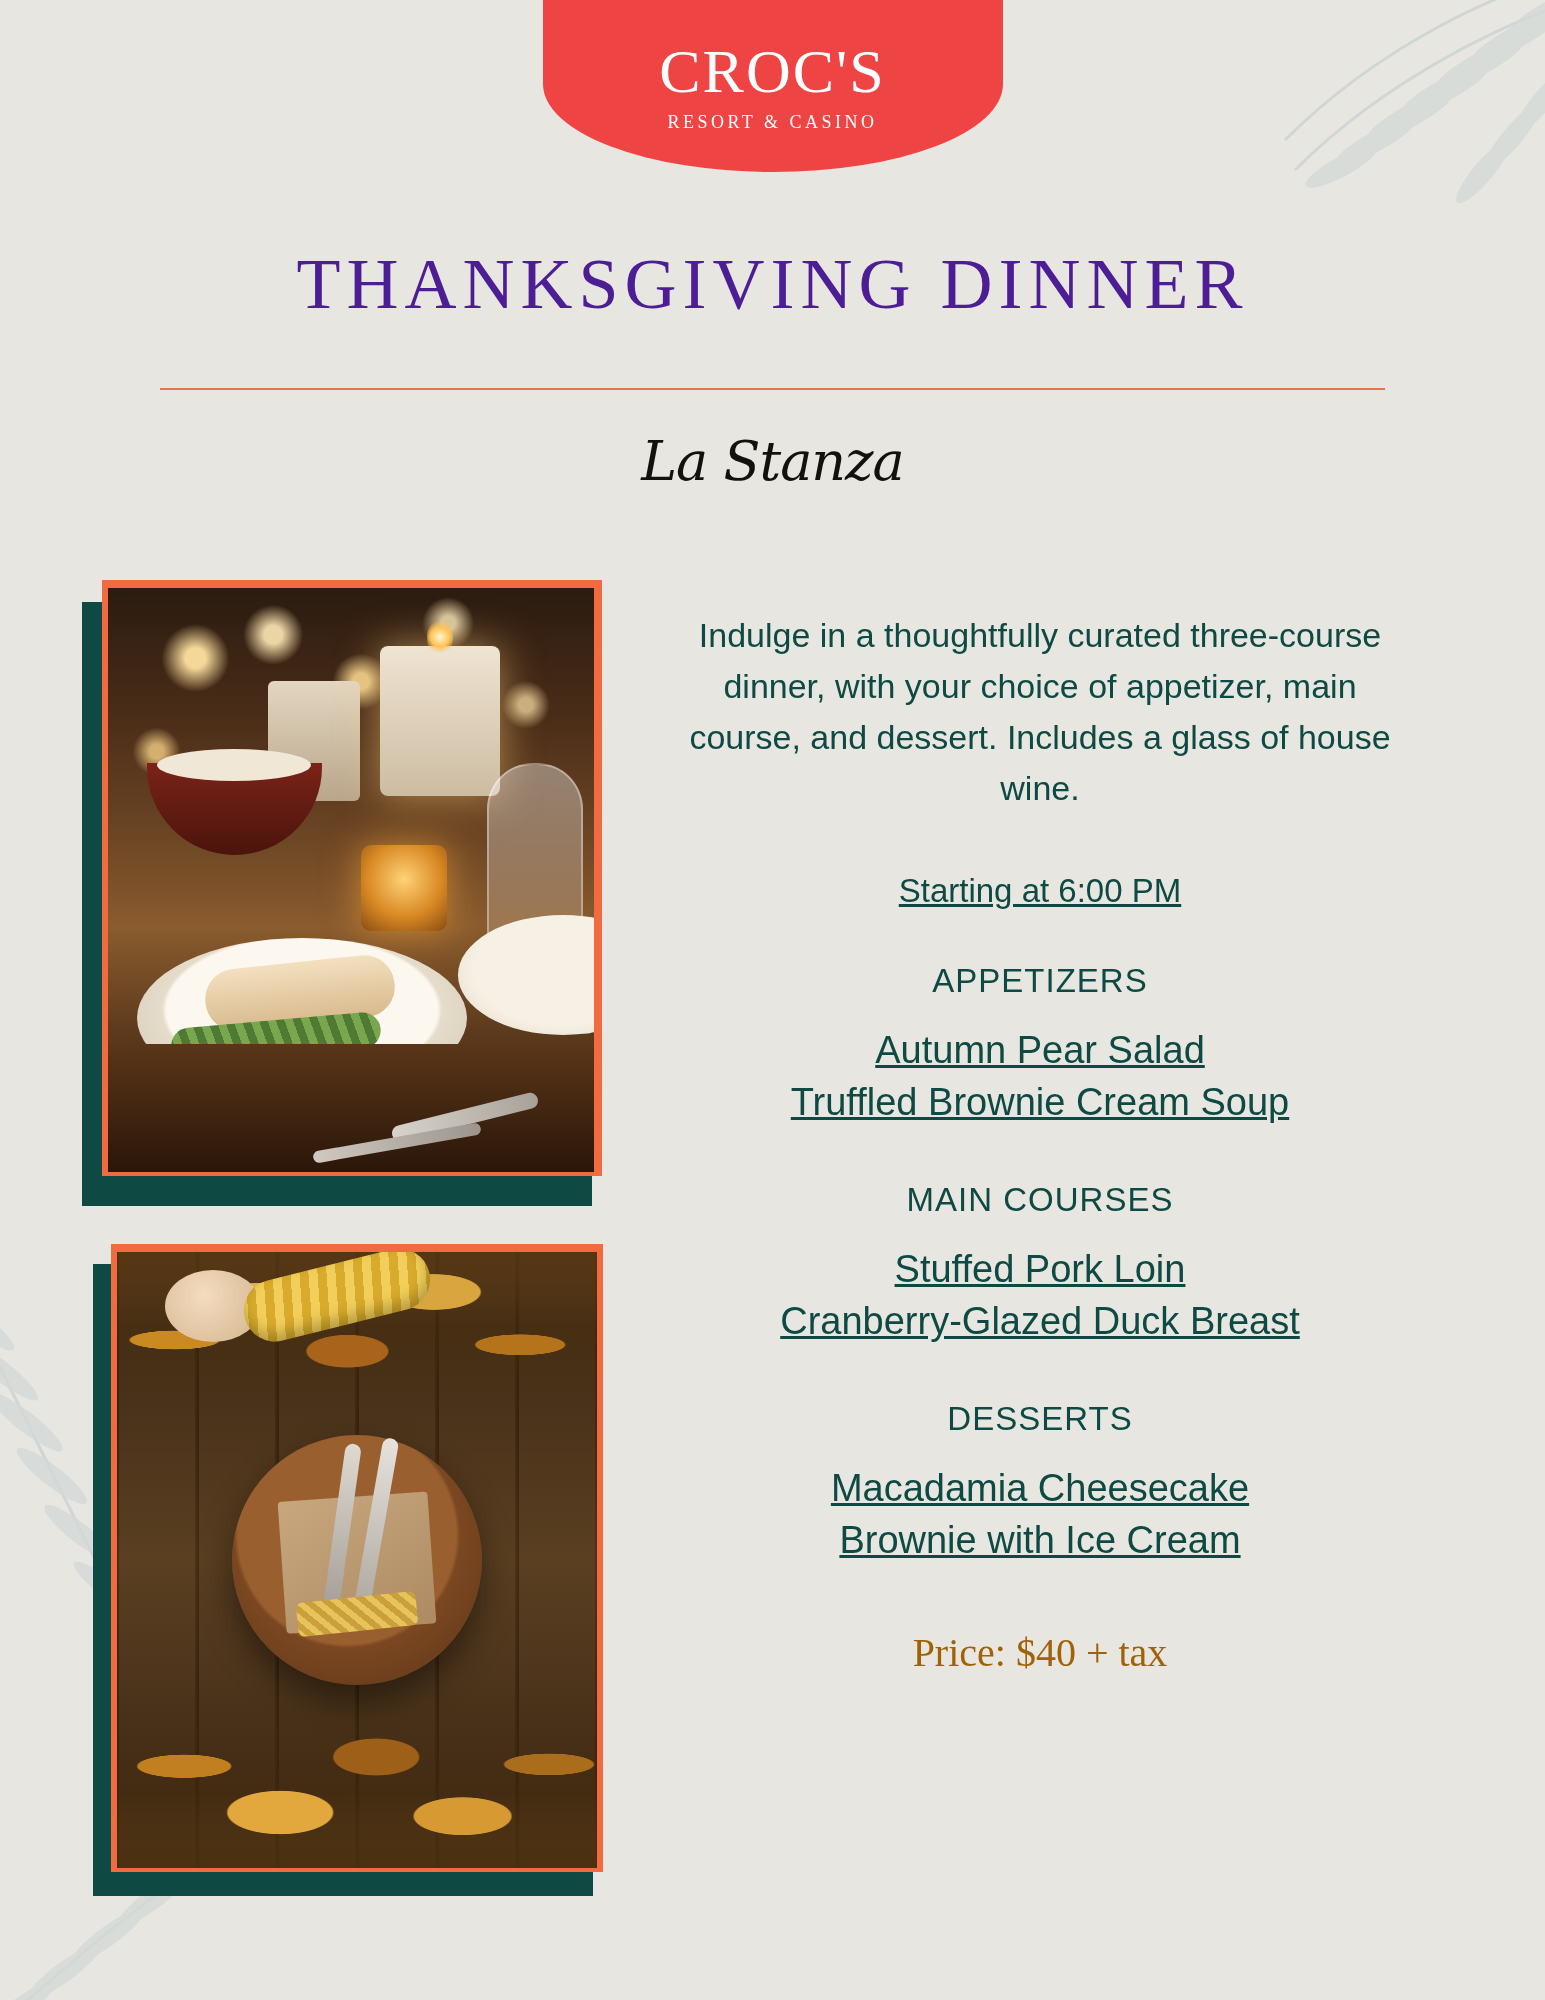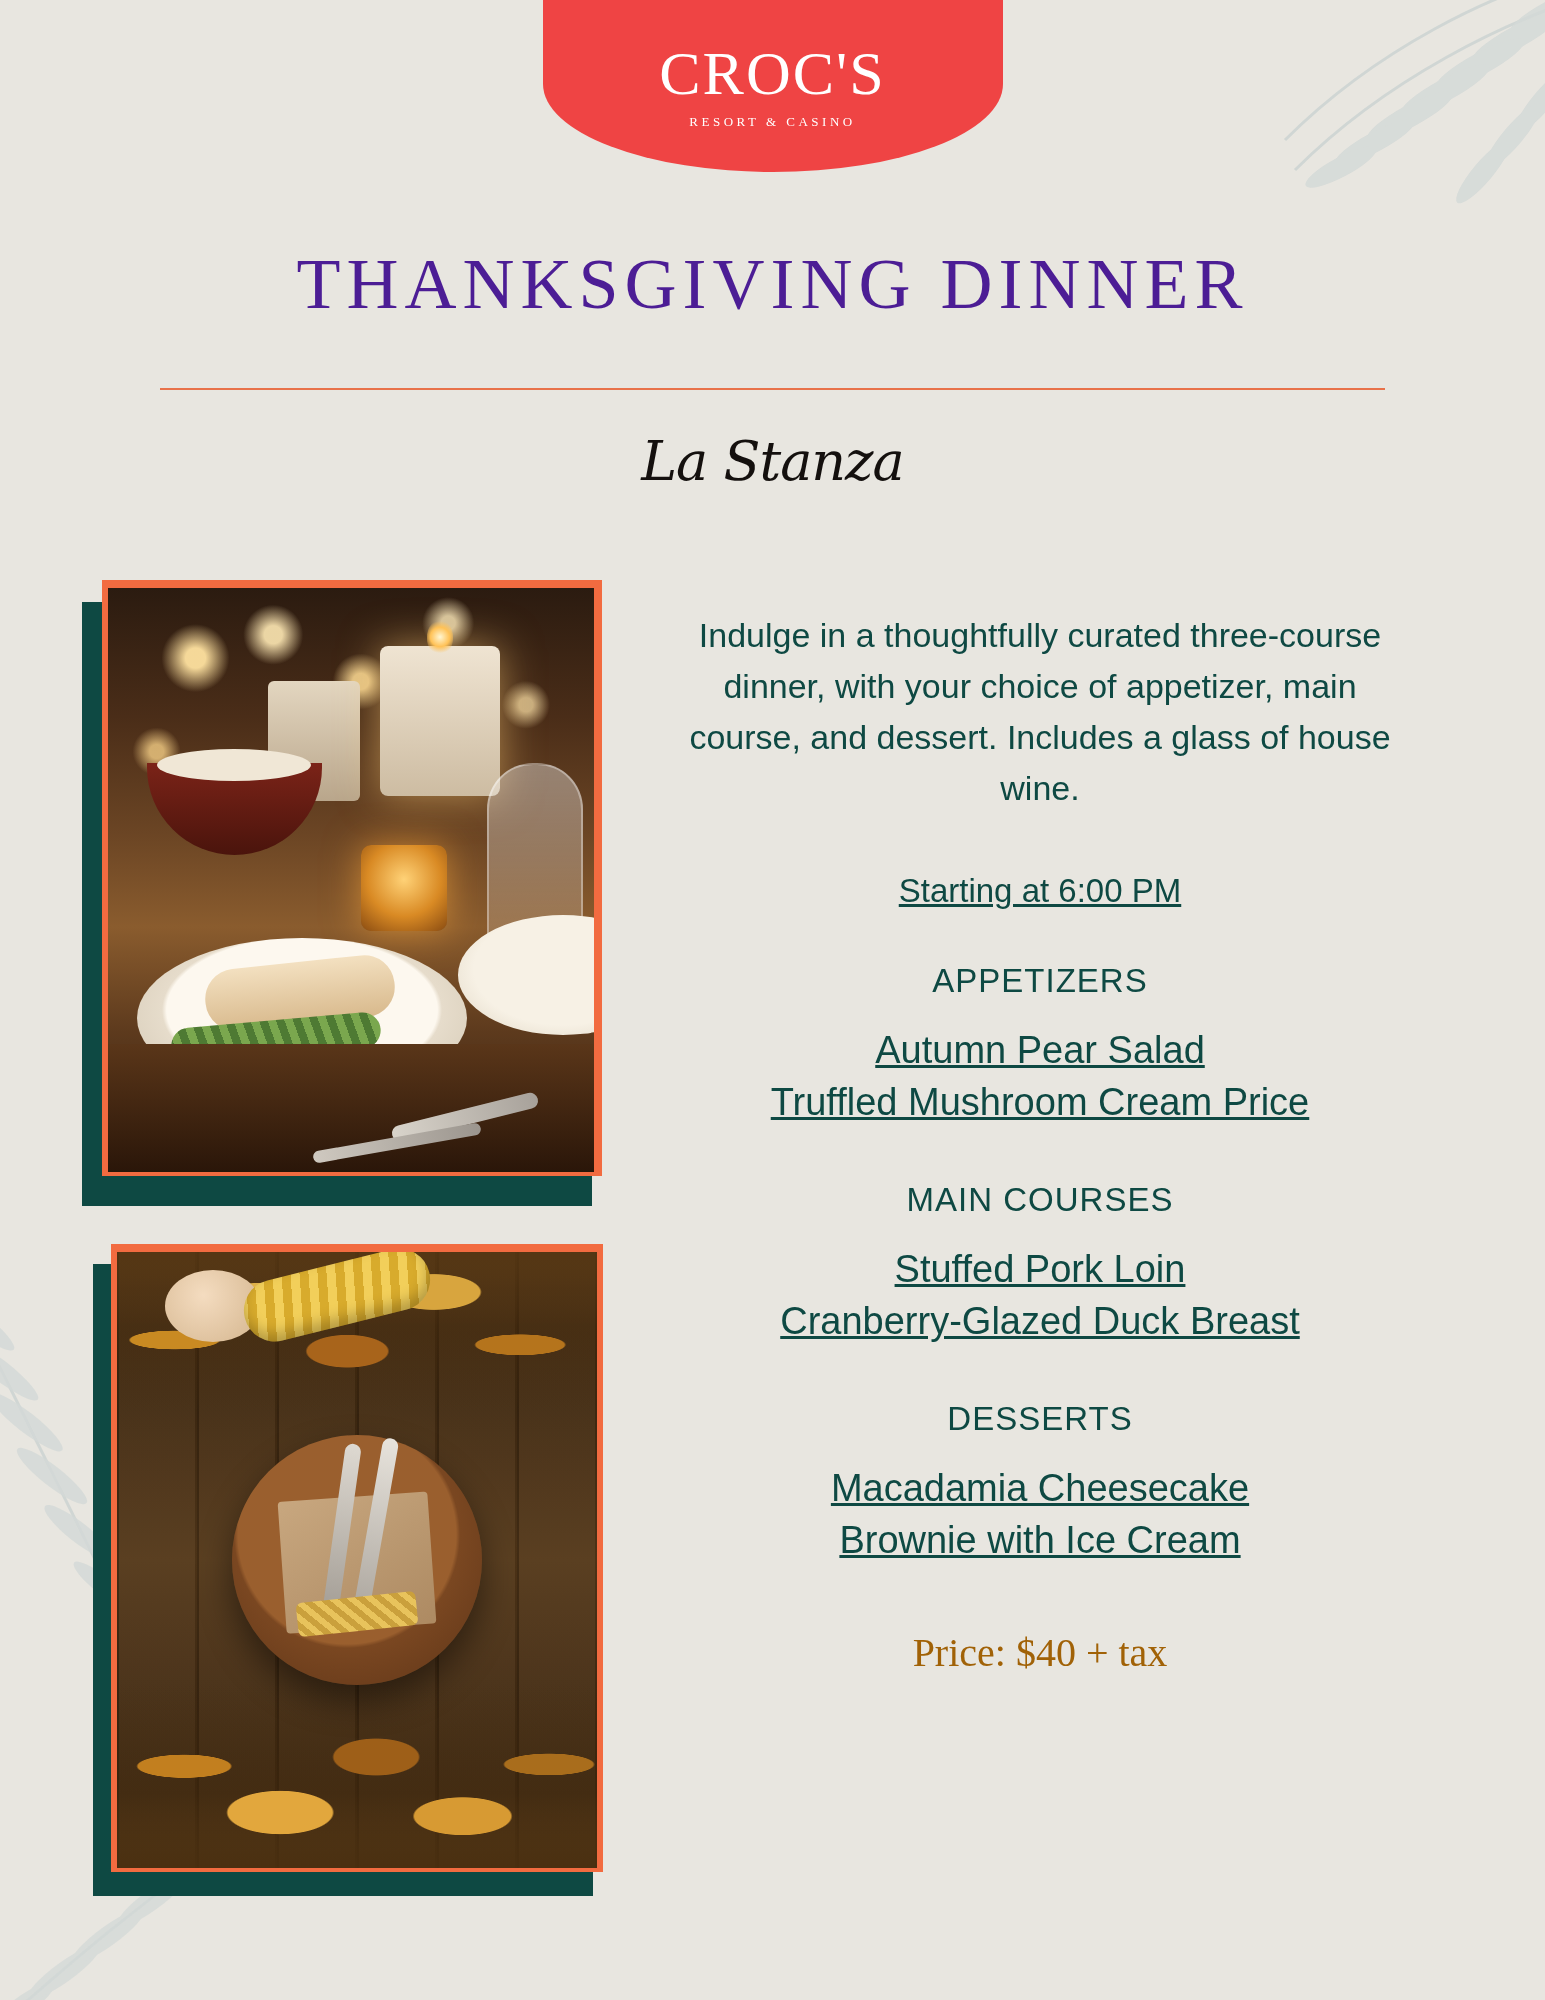--- a/index.html
+++ b/index.html
@@ -63,21 +63,21 @@
     color: #ffffff;
     font-family: "Liberation Serif", serif;
     font-size: 62px;
     letter-spacing: 2px;
     line-height: 1;
     font-weight: 400;
   }
   .logo-sub {
     color: #ffffff;
     font-family: "Liberation Serif", serif;
-    font-size: 13px;
+    font-size: 18px;
     letter-spacing: 3.5px;
     margin-top: 10px;
     text-align: center;
   }
 
   
   .title {
     position: absolute;
     top: 248px;
     left: 0;
@@ -459,21 +459,21 @@
 </div>
 
 <div class="content">
   <p class="intro">Indulge in a thoughtfully curated three-course dinner, with your choice of appetizer, main course, and dessert. Includes a glass of house wine.</p>
 
   <div class="starting">Starting at 6:00 PM</div>
 
   <div class="section">
     <div class="section-heading">APPETIZERS</div>
     <div class="section-item">Autumn Pear Salad</div>
-    <div class="section-item">Truffled Mushroom Cream Price</div>
+    <div class="section-item">Truffled Brownie Cream Soup</div>
   </div>
 
   <div class="section">
     <div class="section-heading">MAIN COURSES</div>
     <div class="section-item">Stuffed Pork Loin</div>
     <div class="section-item">Cranberry-Glazed Duck Breast</div>
   </div>
 
   <div class="section">
     <div class="section-heading">DESSERTS</div>

